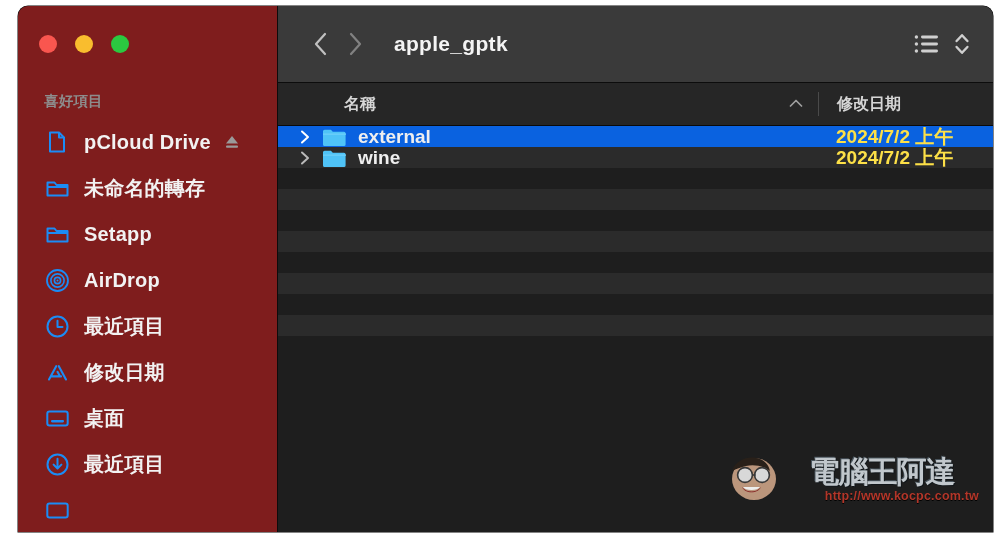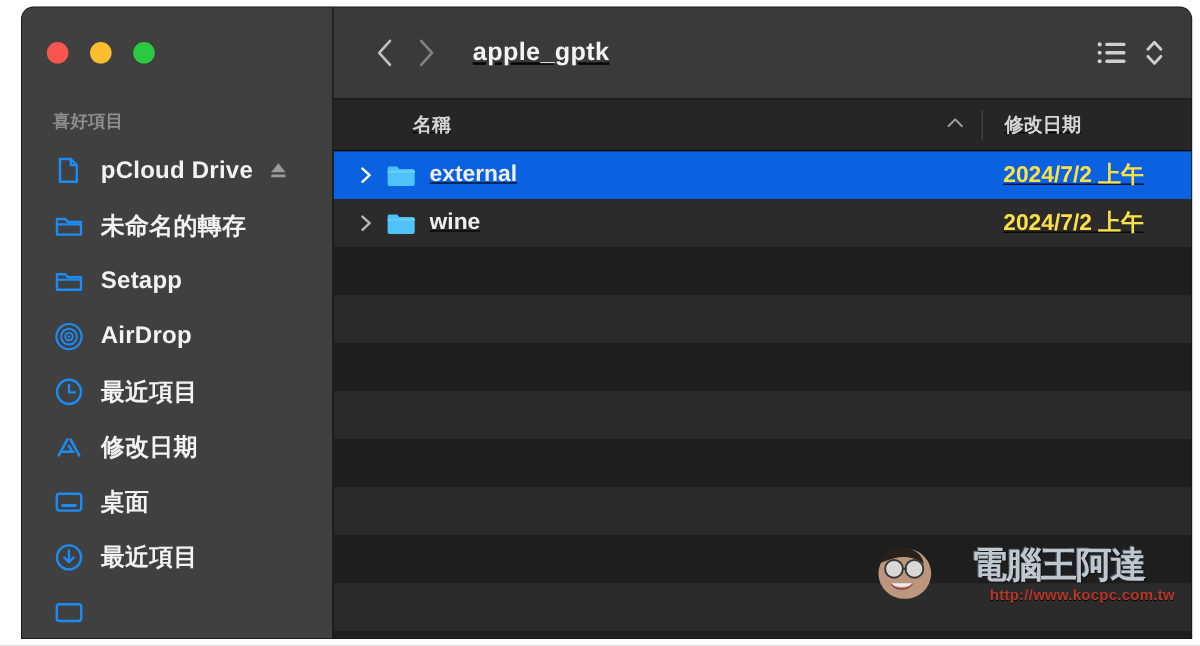--- a/index.html
+++ b/index.html
@@ -25,21 +25,21 @@
     border-radius: 10px 10px 0 0;
     overflow: hidden;
     display: flex;
     box-shadow: 0 0 0 0.5px #0a0a0a;
   }
 
   
   #sidebar {
     width: 259px;
     flex: 0 0 259px;
-    background: #404040;
+    background: #7f1d1d;
     position: relative;
     overflow: hidden;
     border-right: 1px solid #0c0c0c;
   }
 
   #traffic-lights {
     position: absolute;
     left: 21px;
     top: 29px;
     display: flex;
@@ -105,21 +105,20 @@
   }
 
   
   #content {
     flex: 1 1 auto;
     background: #1e1e1e;
     display: flex;
     flex-direction: column;
     min-width: 0;
     position: relative;
-    text-decoration: underline;
   }
 
   #toolbar {
     height: 76px;
     flex: 0 0 76px;
     background: #3a3a3a;
     display: flex;
     align-items: center;
     padding: 0 22px 0 26px;
     border-bottom: 1px solid #0c0c0c;
@@ -195,21 +194,21 @@
     align-items: center;
   }
 
   
   #file-list {
     flex: 1 1 auto;
     overflow: hidden;
     position: relative;
   }
   .file-row {
-    height: 40px;
+    height: 21px;
     display: flex;
     align-items: center;
     font-size: 19px;
     font-weight: 700;
     color: #efefef;
     position: relative;
   }
   .file-row.stripe-dark  { background: #1e1e1e; }
   .file-row.stripe-light { background: #2b2b2b; }
   .file-row.selected     { background: #0a62e0; }

